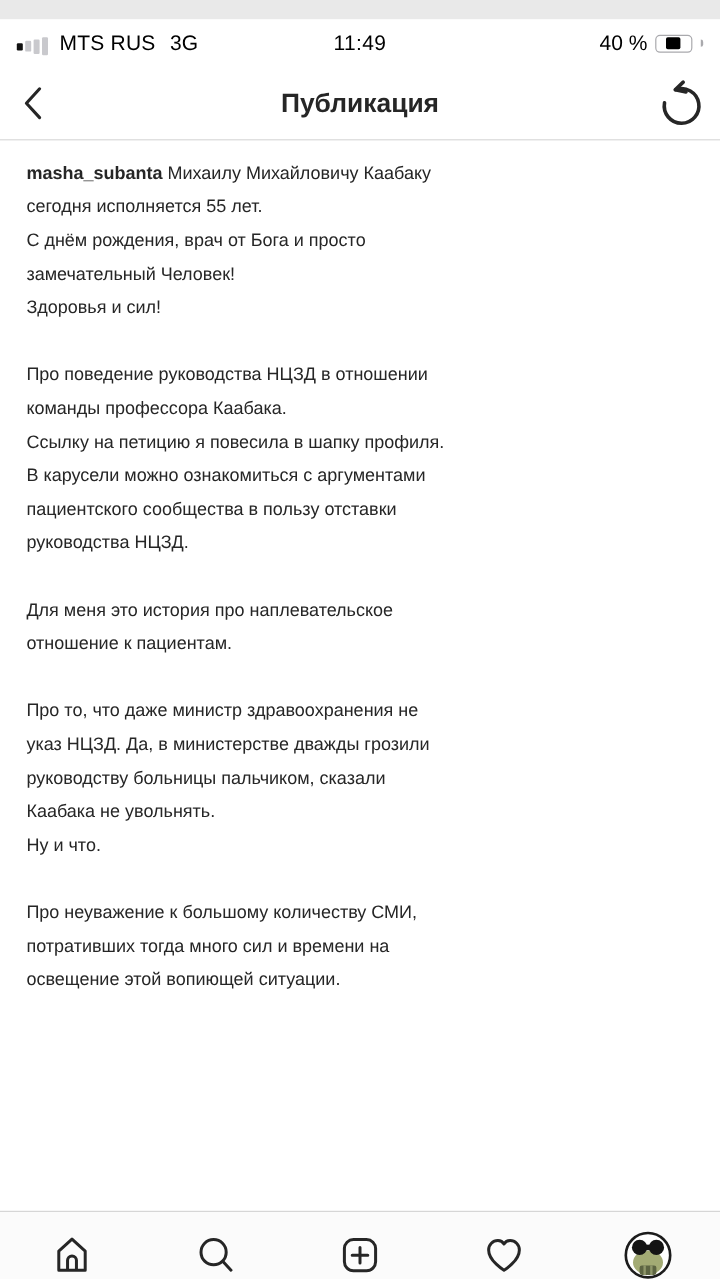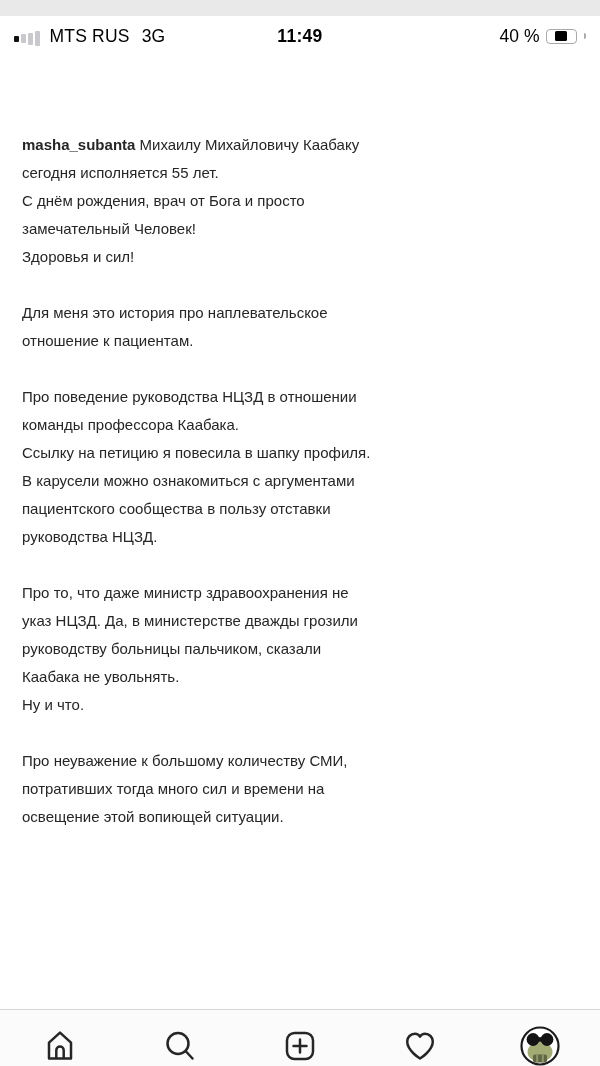--- a/index.html
+++ b/index.html
@@ -16,21 +16,21 @@
     padding:0 14px;position:relative;font-size:17.5px;color:#000;
   }
   .sb-left{display:flex;align-items:flex-end;gap:8px;}
   .signal{display:flex;align-items:flex-end;gap:2.5px;height:16px;margin-right:2px;}
   .sigbar{width:4.5px;background:#c9c9cd;border-radius:1px;display:inline-block;}
   .sigbar.filled{background:#111;}
   .carrier{letter-spacing:.2px;}
   .network{margin-left:4px;}
   .sb-time{
     position:absolute;left:50%;top:50%;transform:translate(-50%,-50%);
-    font-weight:700;letter-spacing:.3px;
+    font-weight:400;letter-spacing:.3px;
   }
   .sb-right{margin-left:auto;display:flex;align-items:center;gap:6px;}
   .battery{
     width:31px;height:15px;border:1.5px solid #a9a9ad;border-radius:4px;
     position:relative;padding:1.5px;box-sizing:border-box;background:#fff;
   }
   .battery-fill{height:100%;background:#000;border-radius:1.5px;}
   .battery-tip{
     width:2.5px;height:6px;background:#a9a9ad;
     border-radius:0 2px 2px 0;margin-left:1px;
@@ -97,35 +97,53 @@
     <span class="sb-time">11:49</span>
     <div class="sb-right">
       <span>40 %</span>
       <span class="battery icon">
         <span class="battery-fill" style="width: 44%;"></span>
       </span>
       <span class="battery-tip"></span>
     </div>
   </div>
 
+  <div class="nav-bar">
+    <button class="nav-back">
+      <span class="icon">
+        <svg width="24" height="32" viewBox="0 0 24 32" fill="none" stroke="#262626" stroke-width="2.6" stroke-linecap="round" stroke-linejoin="round">
+          <path d="M17 4 L6 16 L17 28"></path>
+        </svg>
+      </span>
+    </button>
+    <span class="nav-title">Публикация</span>
+    <button class="nav-refresh">
+      <span class="icon">
+        <svg width="40" height="40" viewBox="0 0 36 36" fill="none" stroke="#262626" stroke-width="2.7" stroke-linecap="round" stroke-linejoin="round">
+          <path d="M5.2 17.7 A13 13 0 1 0 13.6 7.8"></path>
+          <path d="M19.2 2.2 L13.2 7.9 L21.3 9.6"></path>
+        </svg>
+      </span>
+    </button>
+  </div>
 
   <div class="caption">
       <p class="para"><span class="username">masha_subanta</span> <span>Михаилу Михайловичу Каабаку
 сегодня исполняется 55 лет.
 С днём рождения, врач от Бога и просто
 замечательный Человек!
 Здоровья и сил!</span></p>
-      <p class="para"><span>Для меня это история про наплевательское
-отношение к пациентам.</span></p>
       <p class="para"><span>Про поведение руководства НЦЗД в отношении
 команды профессора Каабака.
 Ссылку на петицию я повесила в шапку профиля.
 В карусели можно ознакомиться с аргументами
 пациентского сообщества в пользу отставки
 руководства НЦЗД.</span></p>
+      <p class="para"><span>Для меня это история про наплевательское
+отношение к пациентам.</span></p>
       <p class="para"><span>Про то, что даже министр здравоохранения не
 указ НЦЗД. Да, в министерстве дважды грозили
 руководству больницы пальчиком, сказали
 Каабака не увольнять.
 Ну и что.</span></p>
       <p class="para"><span>Про неуважение к большому количеству СМИ,
 потративших тогда много сил и времени на
 освещение этой вопиющей ситуации.</span></p>
     </div>
 

